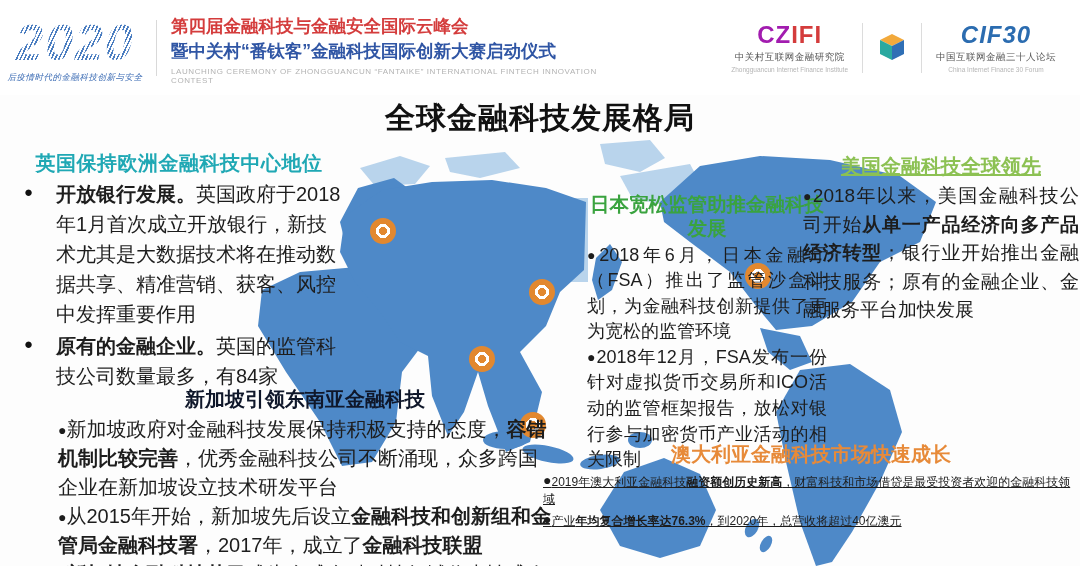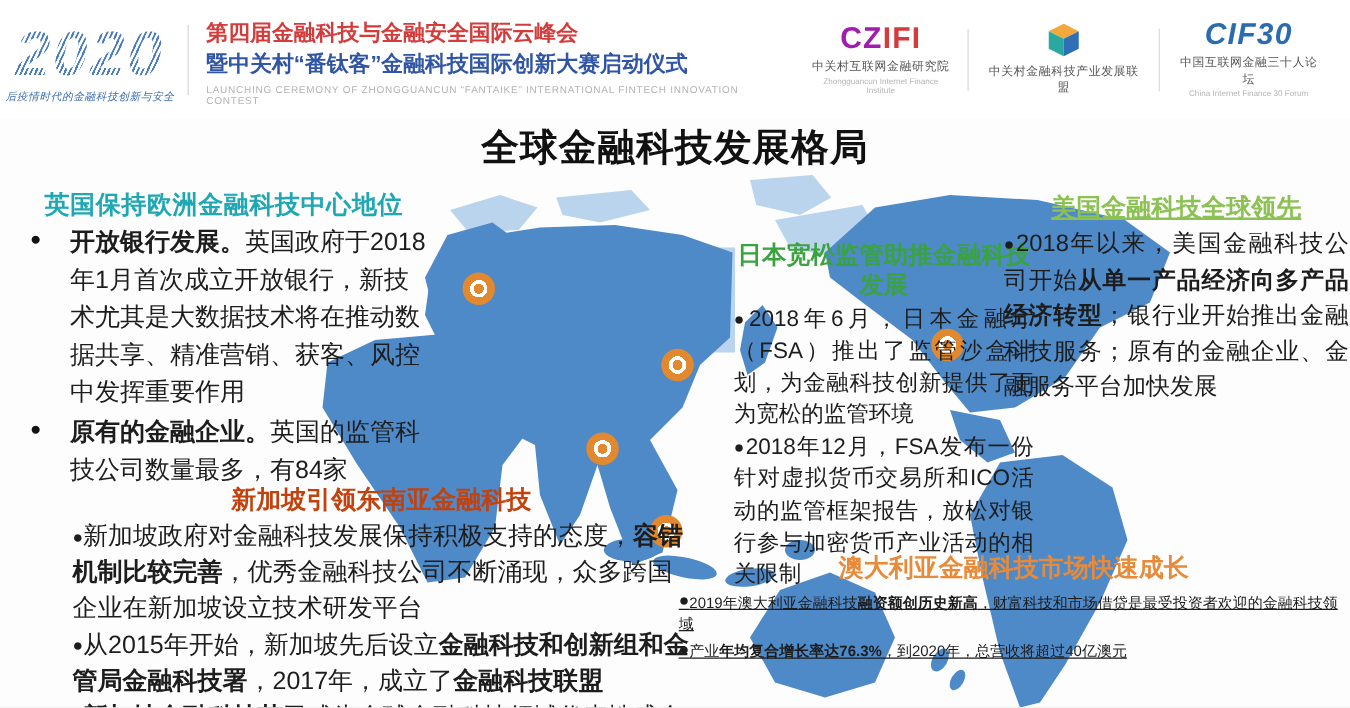--- a/index.html
+++ b/index.html
@@ -92,21 +92,20 @@
         <div class="cn">中关村互联网金融研究院</div>
         <div class="en">Zhongguancun Internet Finance Institute</div>
       </div>
       <div class="pdiv"></div>
       <div class="pl">
         <svg class="cube" viewBox="0 0 30 30">
           <polygon points="15,2 27,8 15,14 3,8" fill="#f2a93b"></polygon>
           <polygon points="3,8 15,14 15,28 3,22" fill="#2aa9a0"></polygon>
           <polygon points="27,8 15,14 15,28 27,22" fill="#2f6fb5"></polygon>
         </svg>
-        <div class="cn">中关村金融科技产业发展联盟</div>
         <div class="en"></div>
       </div>
       <div class="pdiv"></div>
       <div class="pl">
         <div class="abbr cif30">CIF30</div>
         <div class="cn">中国互联网金融三十人论坛</div>
         <div class="en">China Internet Finance 30 Forum</div>
       </div>
     </div>
   </div>
@@ -175,21 +174,21 @@
   </section>
 
   <section class="region r-usa">
     <div class="rtitle" style="color: rgb(140, 193, 83);">美国金融科技全球领先</div>
     <ul>
       <li><span>2018年以来，美国金融科技公司开始</span><span class="bold">从单一产品经济向多产品经济转型</span><span>；银行业开始推出金融科技服务；原有的金融企业、金融服务平台加快发展</span></li>
     </ul>
   </section>
 
   <section class="region r-sg">
-    <div class="rtitle" style="color: #c2410c;">新加坡引领东南亚金融科技</div>
+    <div class="rtitle" style="color: #0f172a;">新加坡引领东南亚金融科技</div>
     <ul>
       <li><span>新加坡政府对金融科技发展保持积极支持的态度，</span><span class="bold">容错机制比较完善</span><span>，优秀金融科技公司不断涌现，众多跨国企业在新加坡设立技术研发平台</span></li>
       <li><span>从2015年开始，新加坡先后设立</span><span class="bold">金融科技和创新组和金管局金融科技署</span><span>，2017年，成立了</span><span class="bold">金融科技联盟</span></li>
       <li><span class="bold">新加坡金融科技节</span><span>已成为全球金融科技领域代表性盛会</span></li>
     </ul>
   </section>
 
   <section class="region r-au">
     <div class="rtitle" style="color: rgb(231, 138, 57);">澳大利亚金融科技市场快速成长</div>
     <ul>

